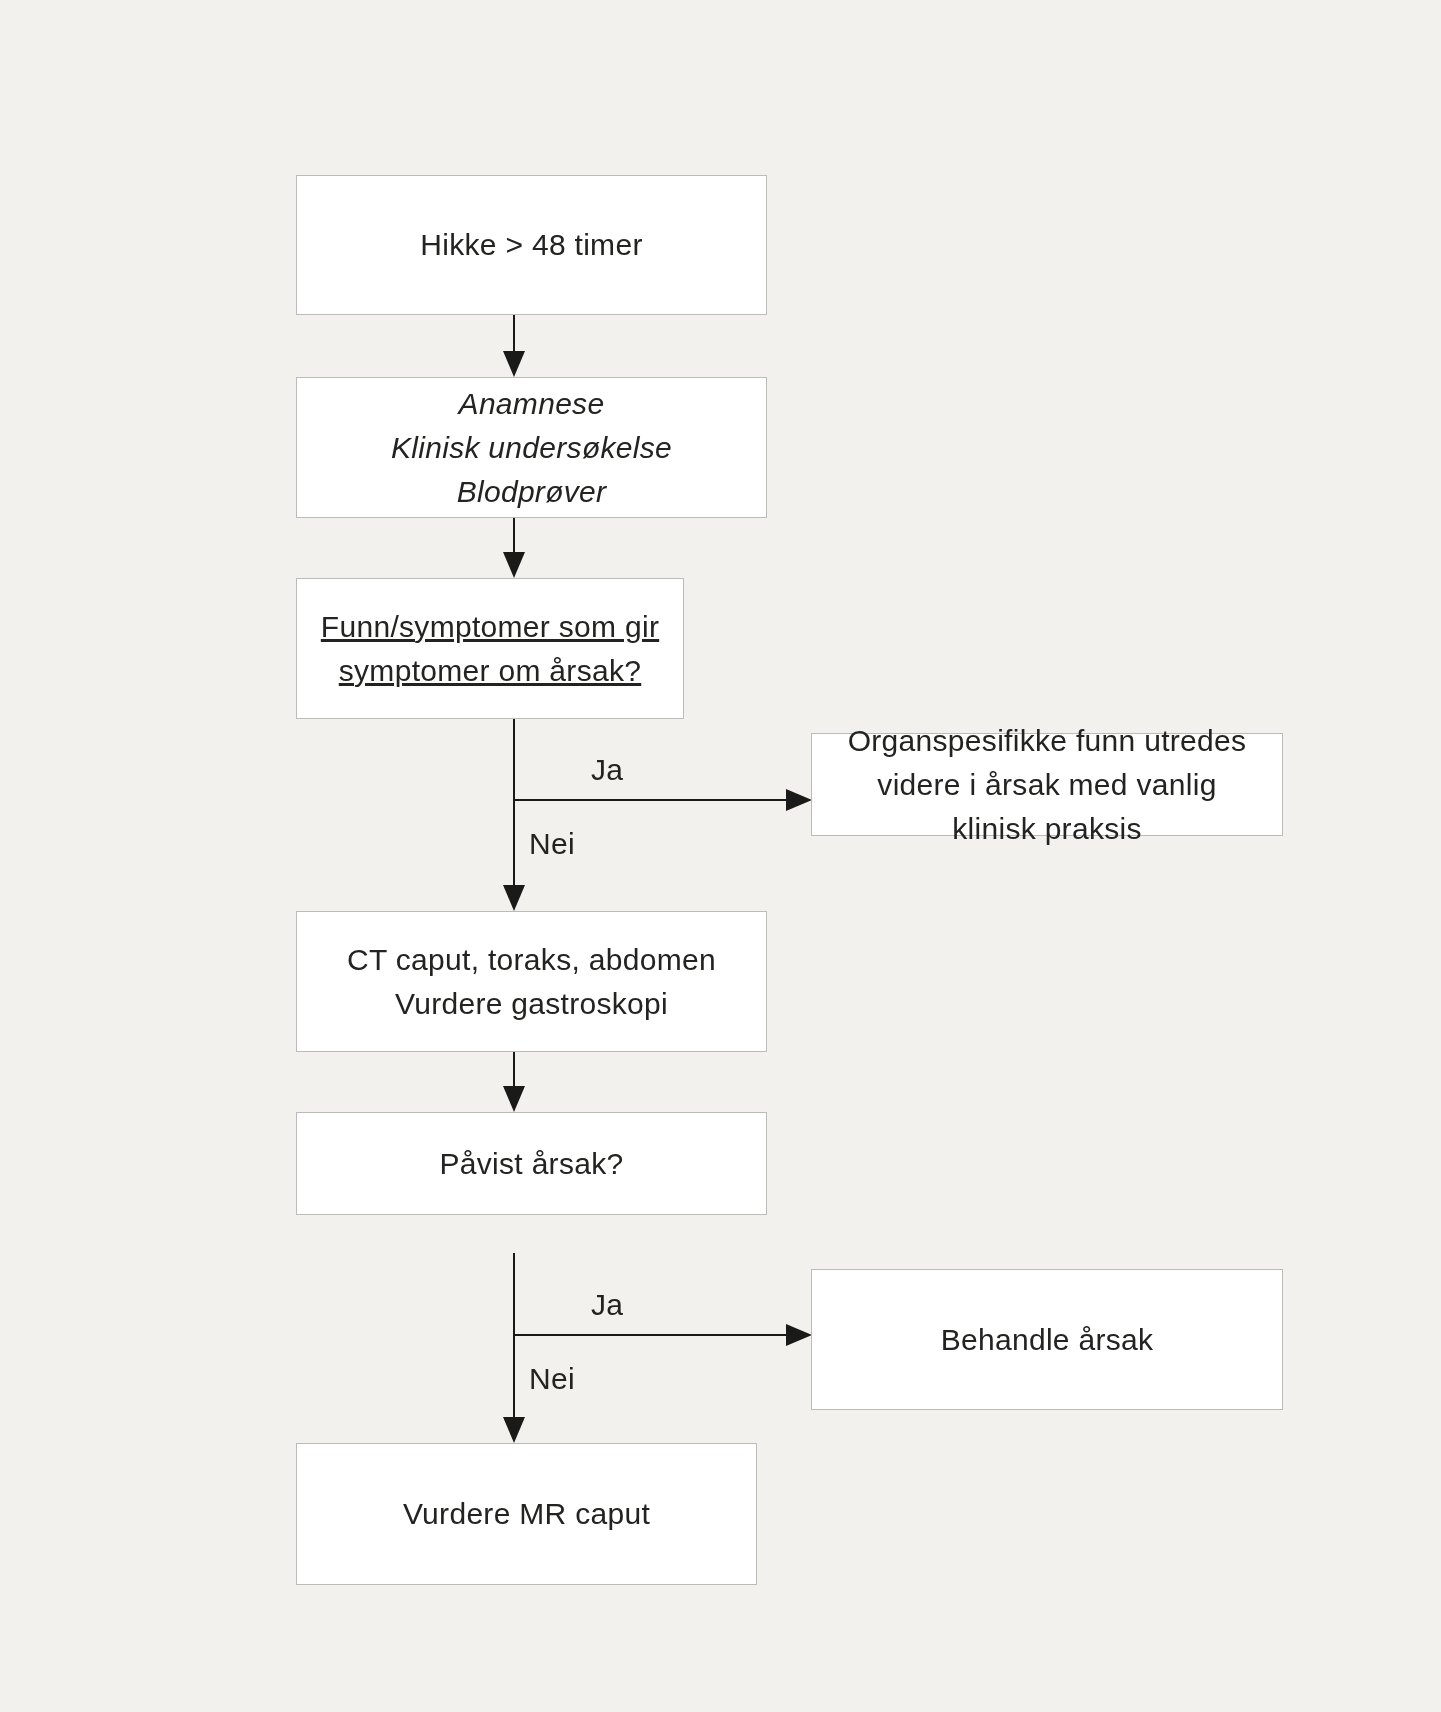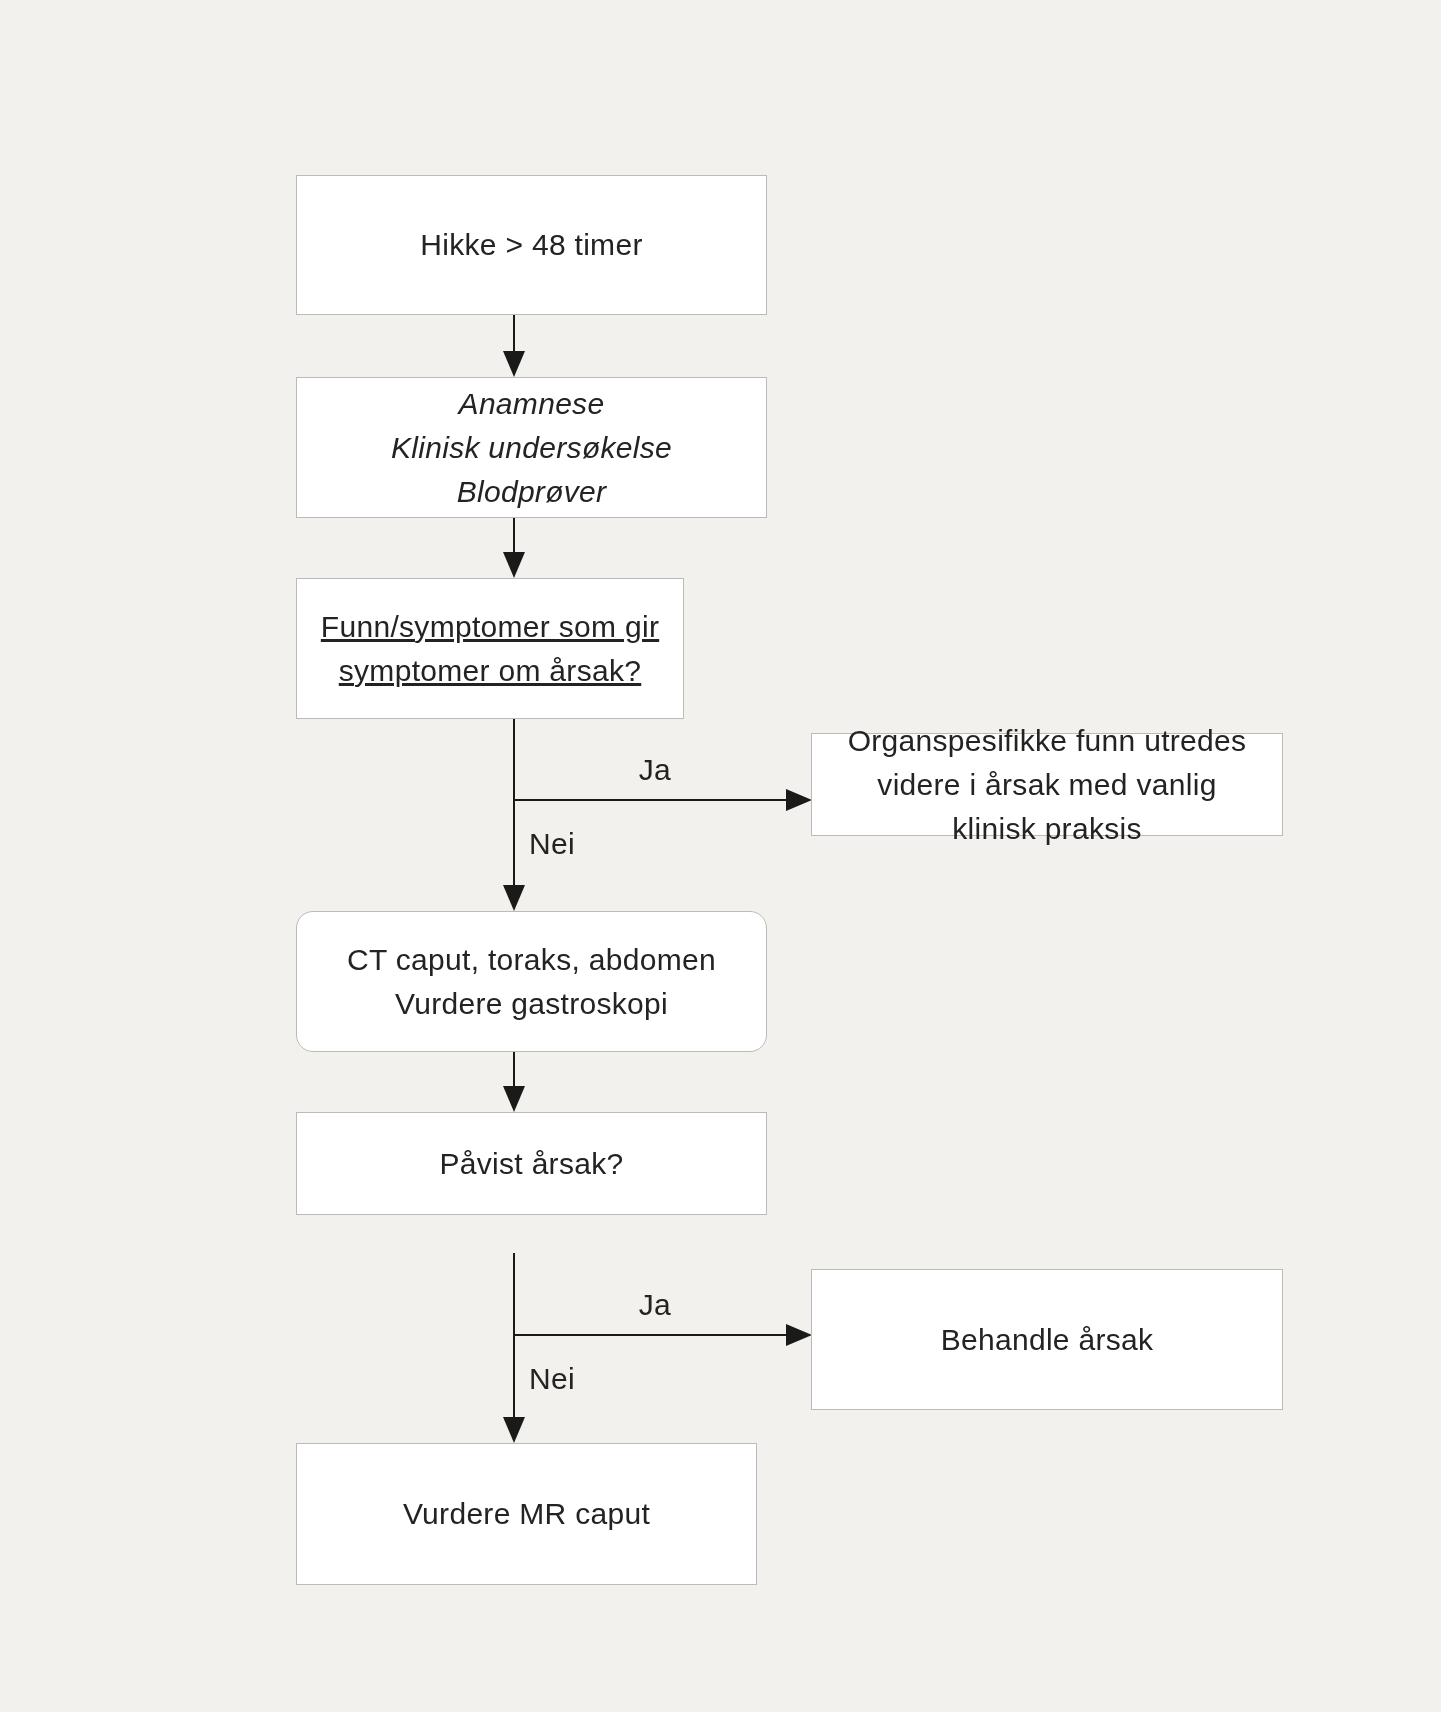--- a/index.html
+++ b/index.html
@@ -62,21 +62,21 @@
     border-bottom:11px solid transparent;
     border-left:26px solid var(--connector);
   }
   .edge-label{
     position:absolute;
     color:var(--text);
     font-size:30px;
     line-height:36px;
     letter-spacing:0.3px;
   }
-  .edge-label.centered{width:80px;text-align:right;}
+  .edge-label.centered{width:80px;text-align:left;}
 </style>
 </head>
 <body>
 
 <div class="canvas">
 
   <div class="node" style="left:271px;top:175px;width:471px;height:140px;">
     <div>Hikke &gt; 48 timer</div>
   </div>
 
@@ -103,21 +103,21 @@
   <div class="ah-right" style="left:761px;top:789px;"></div>
   <div class="edge-label centered" style="left:566px;top:752px;">Ja</div>
   <div class="edge-label" style="left:504px;top:826px;">Nei</div>
 
   <div class="node" style="left:786px;top:733px;width:472px;height:103px;">
     <div>Organspesifikke funn utredes</div>
     <div>videre i årsak med vanlig</div>
     <div>klinisk praksis</div>
   </div>
 
-  <div class="node" style="left:271px;top:911px;width:471px;height:141px;border-radius:17px;">
+  <div class="node" style="left:271px;top:911px;width:471px;height:141px;">
     <div>CT caput, toraks, abdomen</div>
     <div>Vurdere gastroskopi</div>
   </div>
 
   <div class="vline" style="left:488px;top:1052px;height:35px;"></div>
   <div class="ah-down" style="left:478px;top:1086px;"></div>
 
   <div class="node" style="left:271px;top:1112px;width:471px;height:103px;">
     <div>Påvist årsak?</div>
   </div>

